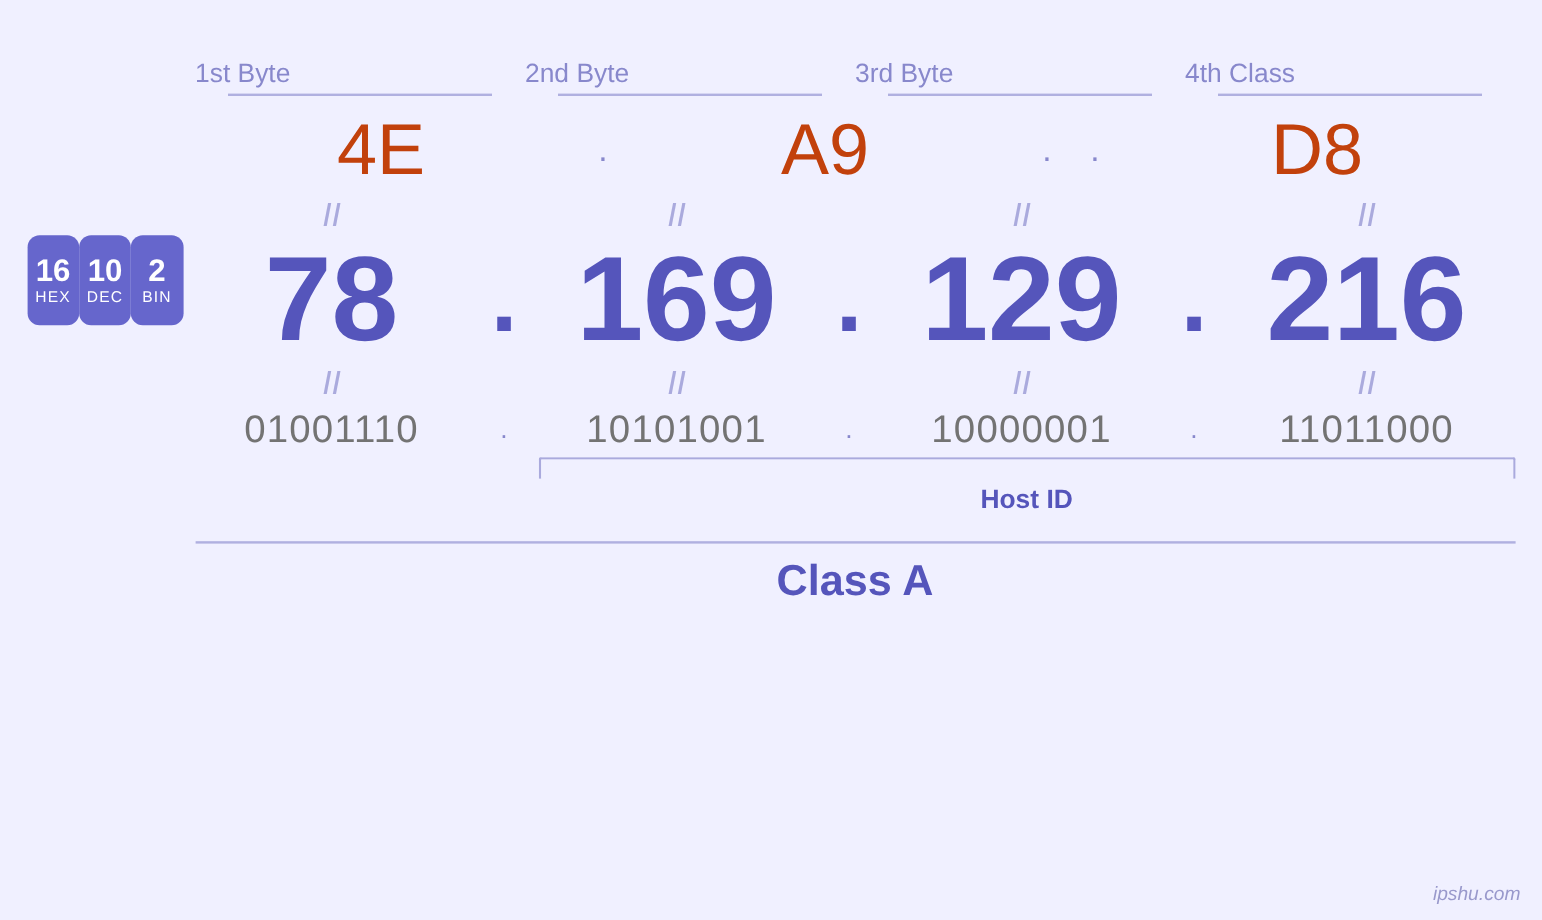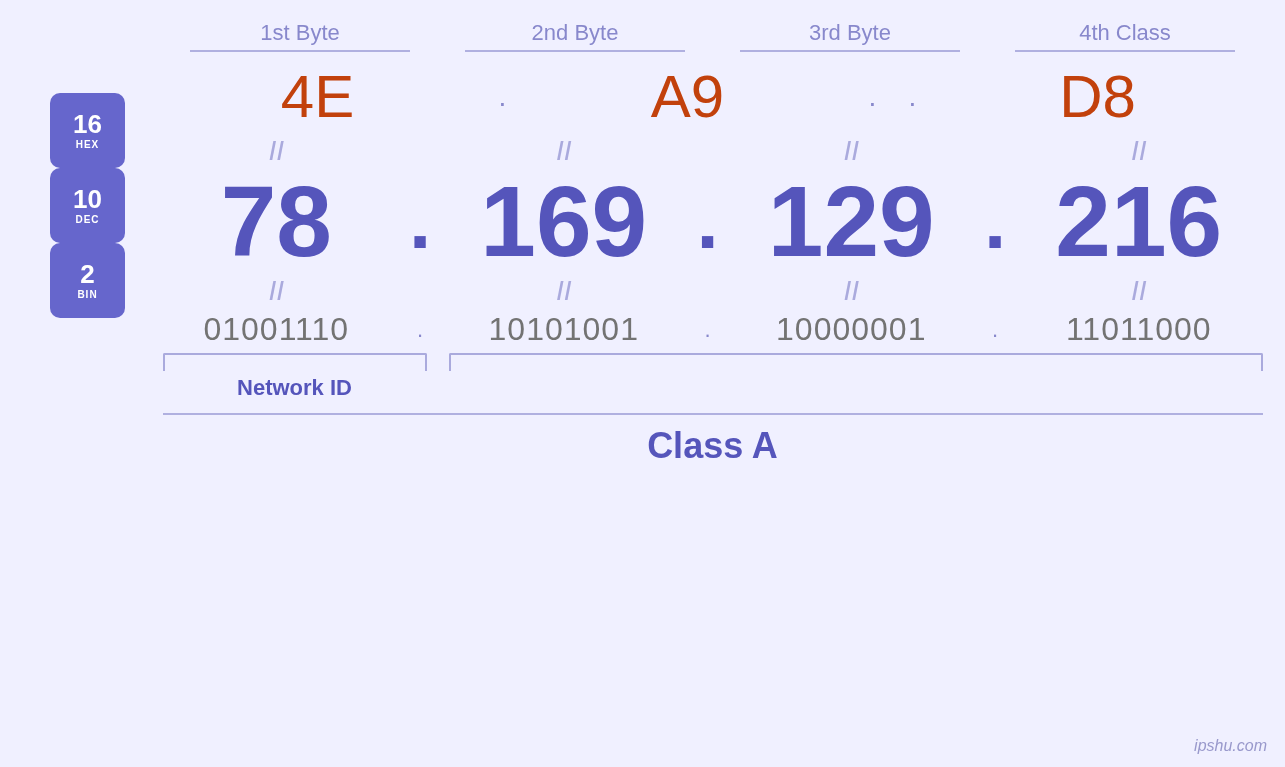--- a/index.html
+++ b/index.html
@@ -24,26 +24,27 @@
 
     
     .byte-headers {
       display: flex;
       width: 1100px;
       margin-left: 140px;
       margin-bottom: 0px;
     }
     .byte-header {
       flex: 1;
-      text-align: center;
+      text-align: left;
       color: #8888cc;
       font-size: 22px;
       font-weight: 400;
       padding-bottom: 6px;
       position: relative;
+      margin-top: 28px;
     }
     .byte-header::after {
       content: '';
       display: block;
       position: absolute;
       bottom: 0;
       left: 10%;
       width: 80%;
       height: 2px;
       background: #b0b0e0;
@@ -53,22 +54,22 @@
     .main-content {
       display: flex;
       align-items: stretch;
       width: 1240px;
       margin-top: 10px;
     }
 
     
     .badges {
       display: flex;
-      flex-direction: column;
-      justify-content: center;
+      flex-direction: row;
+      justify-content: flex-end;
       align-items: center;
       width: 130px;
       padding-top: 20px;
       padding-bottom: 20px;
     }
     .badge {
       width: 75px;
       height: 75px;
       background: #6666cc;
       border-radius: 10px;
@@ -77,22 +78,22 @@
       align-items: center;
       justify-content: center;
       color: white;
     }
     .badge-num {
       font-size: 26px;
       font-weight: bold;
       line-height: 1.1;
     }
     .badge-label {
-      font-size: 10px;
-      font-weight: 700;
+      font-size: 13px;
+      font-weight: 400;
       letter-spacing: 1px;
     }
 
     
     .rows-area {
       flex: 1;
       display: flex;
       flex-direction: column;
     }
 
@@ -192,20 +193,21 @@
       text-align: center;
       color: #5555bb;
       font-size: 22px;
       font-weight: 600;
     }
 
     
     .class-row {
       width: 1100px;
       margin-left: 140px;
+      margin-top: 10px;
       border-top: 2px solid #b0b0e0;
       text-align: center;
       padding-top: 10px;
     }
     .class-text {
       color: #5555bb;
       font-size: 36px;
       font-weight: 600;
     }
 
@@ -318,26 +320,23 @@
         <div class="separator" style="font-size:22px;">.</div>
         <div class="cell">
           <span class="bin-value">11011000</span>
         </div>
       </div>
 
     </div>
   </div>
 
   <div class="bracket-area">
-    <div class="network-bracket">
-      <div class="bracket-line"></div>
-      <div class="bracket-text">Network ID</div>
-    </div>
     <div class="host-bracket">
       <div class="bracket-line"></div>
+      <div class="bracket-text">Host ID</div>
     </div>
   </div>
 
   <div class="class-row">
     <span class="class-text">Class A</span>
   </div>
 
 </div>
 
 <div class="watermark">ipshu.com</div>

